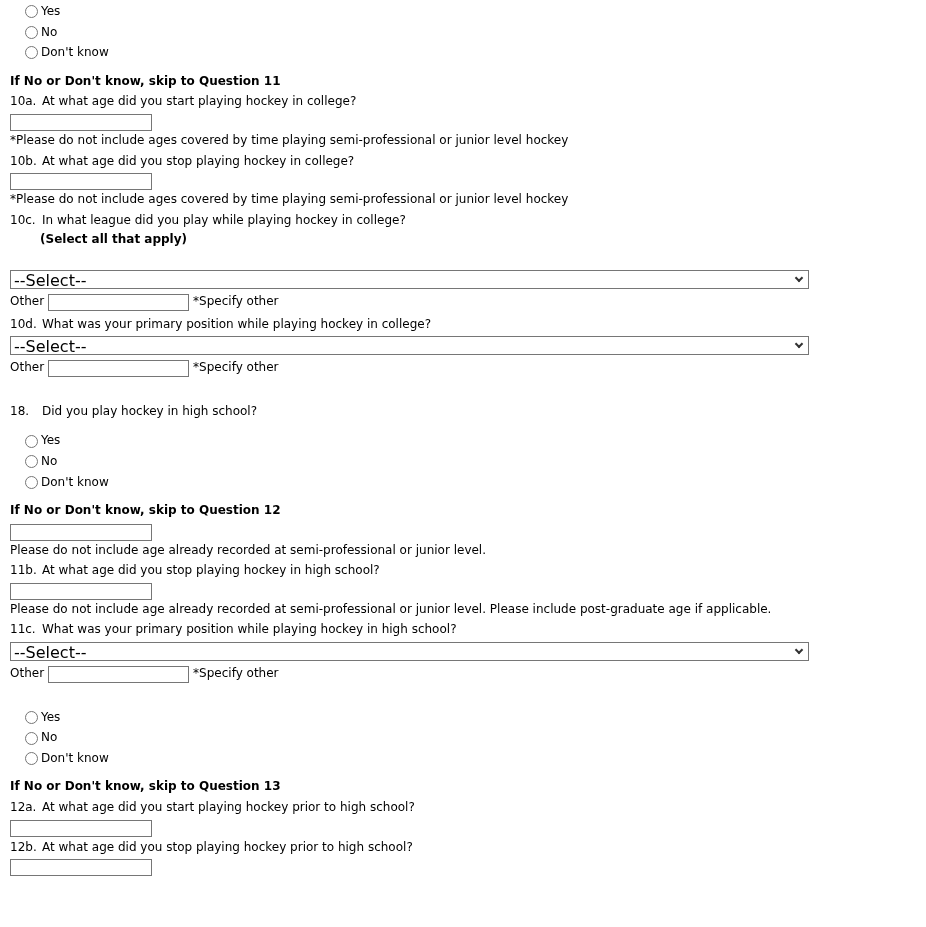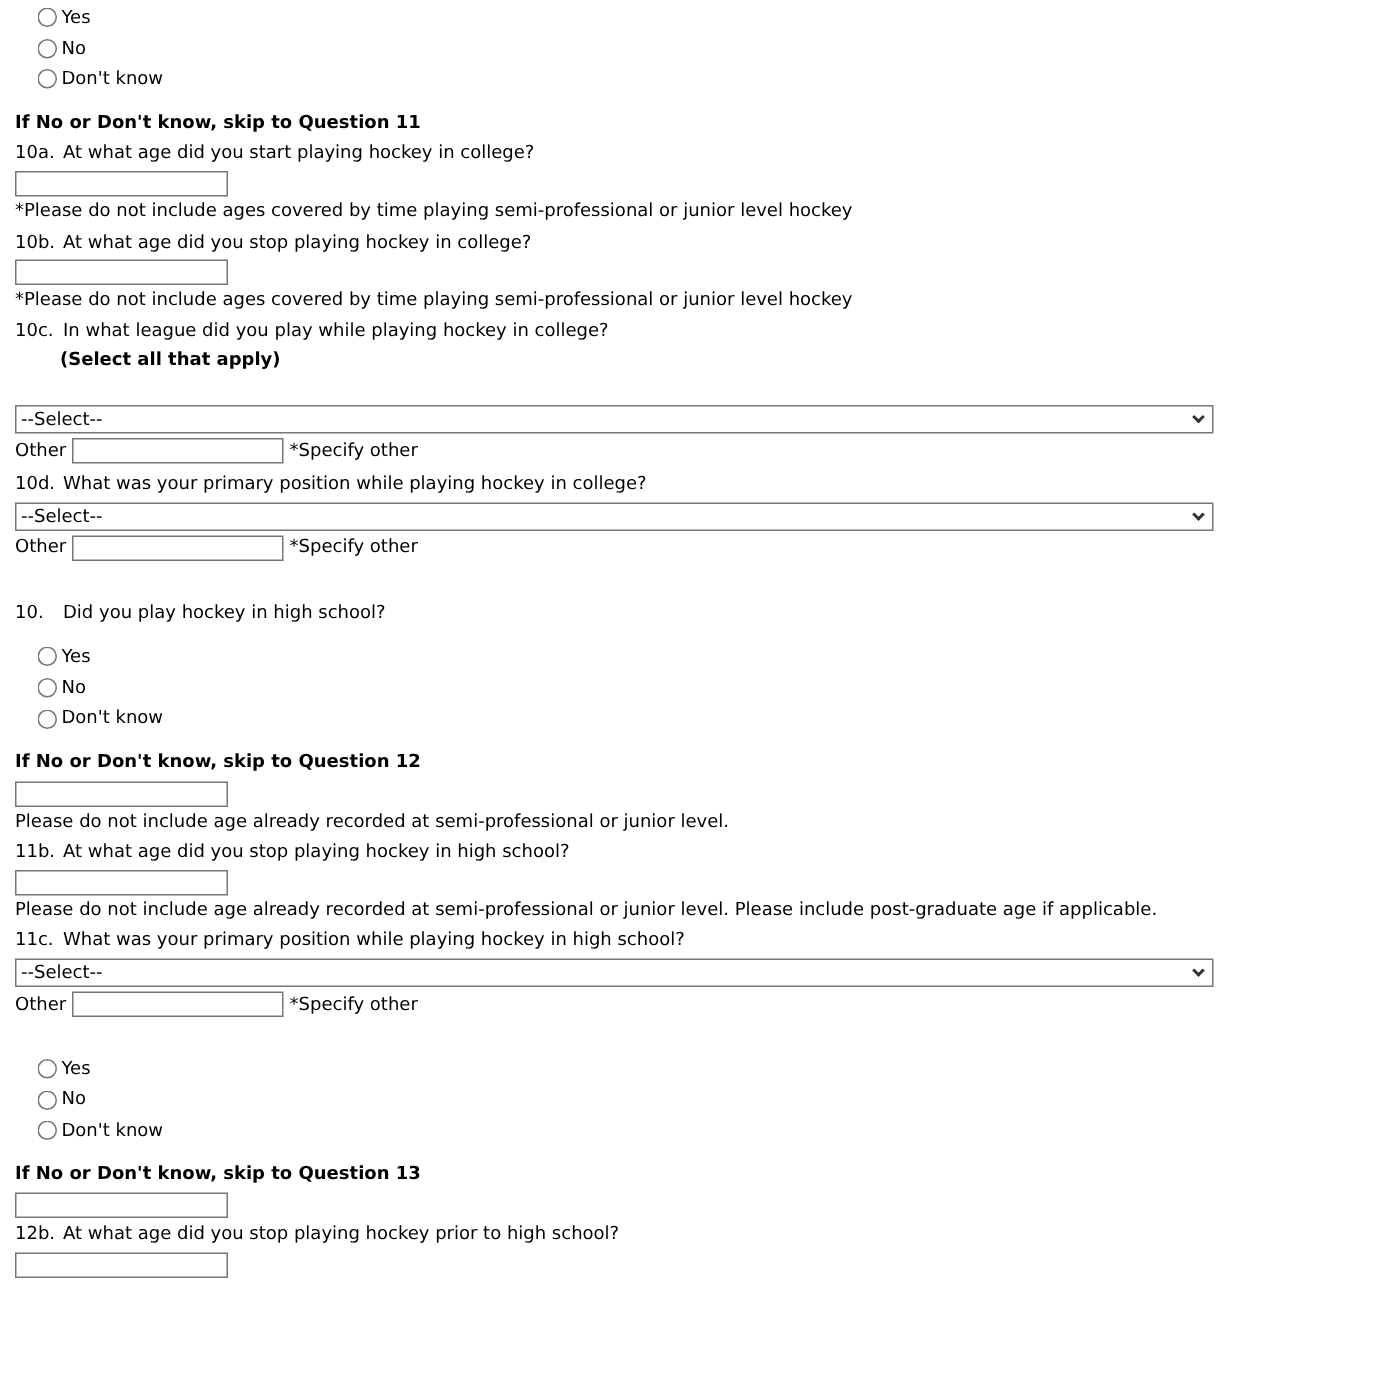--- a/index.html
+++ b/index.html
@@ -60,21 +60,21 @@
     width: 799px;
     margin: 1px 0 3px 0;
   }
   .dropdown {
     appearance: none; -webkit-appearance: none; -moz-appearance: none;
     width: 799px; height: 19px;
     border: 1px solid #767676;
     border-radius: 0;
     background: #ffffff;
     color: #000;
-    font-family: inherit; font-size: 12px;
+    font-family: inherit; font-size: 16px;
     padding: 0 20px 0 3px;
   }
   .chevron {
     position: absolute;
     right: 7px; top: 5px;
     width: 6px; height: 6px;
     border-right: 2px solid #333;
     border-bottom: 2px solid #333;
     transform: rotate(45deg);
     pointer-events: none;
@@ -151,21 +151,21 @@
       <span class="chevron"></span>
     </div>
     <div class="other-row">
       <span>Other</span>
       <input type="text" class="other-input" style="">
       <span>*Specify other</span>
     </div>
   </section>
 
   <section class="question-group">
-    <div class="qheading"><span class="qnum">10.</span><span>Did you play hockey in high school?</span></div>
+    <div class="qheading"><span class="qnum">18.</span><span>Did you play hockey in high school?</span></div>
 
     <div class="radio-group">
       <label class="radio-row">
         <input type="radio" name="q11" class="radio" style="">
         <span>Yes</span>
       </label>
       <label class="radio-row">
         <input type="radio" name="q11" class="radio" style="">
         <span>No</span>
       </label>
@@ -210,20 +210,21 @@
         <span>No</span>
       </label>
       <label class="radio-row">
         <input type="radio" name="q12" class="radio" style="">
         <span>Don't know</span>
       </label>
     </div>
 
     <div class="skip-note">If No or Don't know, skip to Question 13</div>
 
+    <div class="sublabel"><span class="qnum">12a.</span><span>At what age did you start playing hockey prior to high school?</span></div>
     <input type="text" class="age-input" style="">
 
     <div class="sublabel"><span class="qnum">12b.</span><span>At what age did you stop playing hockey prior to high school?</span></div>
     <input type="text" class="age-input" style="">
 
   </section>
 
 </div>
 
 </body></html>

